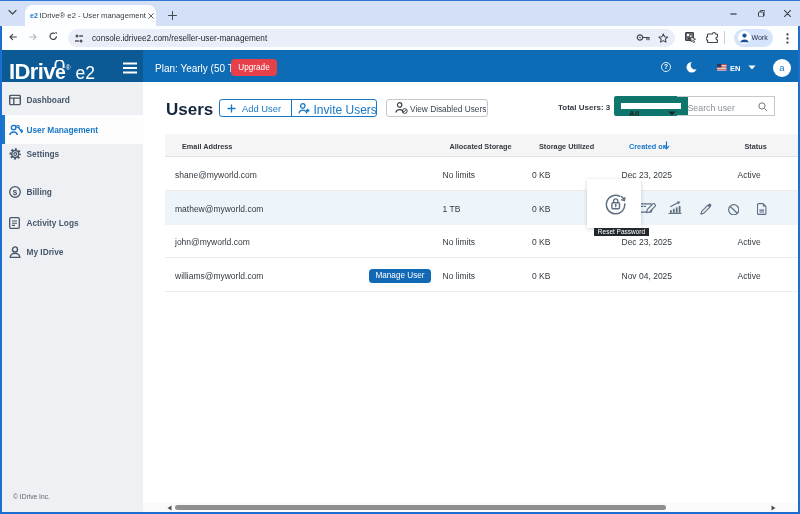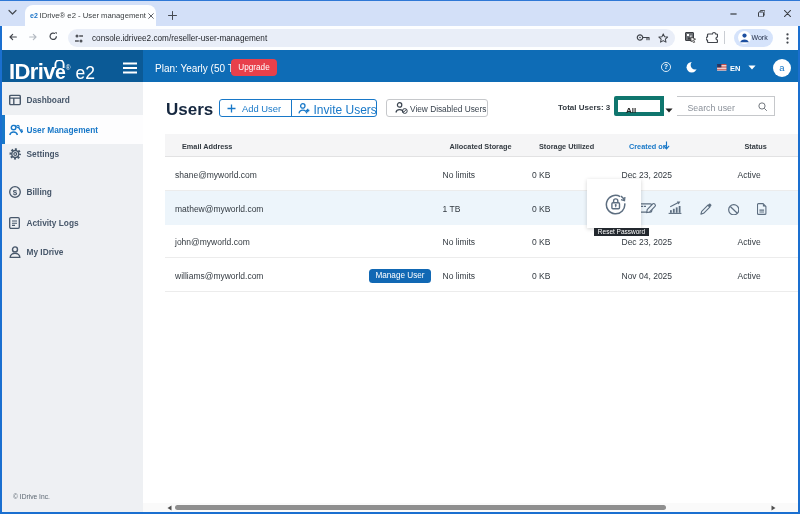--- a/index.html
+++ b/index.html
@@ -208,21 +208,21 @@
       <div class="abs" style="left:170.5px;top:21px;font-size:12px;color:#1878c8;">Invite Users</div>
       <div class="abs" style="left:243px;top:16.5px;width:102px;height:18px;border:1px solid #c6c8cb;border-radius:3px;"></div>
       <svg class="abs" style="left:252px;top:20px" width="13" height="12" viewBox="0 0 13 12">
           <circle cx="4.6" cy="2.9" r="2.2" fill="none" stroke="#39434e" stroke-width="1.2"></circle>
           <path d="M0.9 10.5 a3.8 3.7 0 0 1 7.4 0" fill="none" stroke="#39434e" stroke-width="1.2"></path>
           <circle cx="9.8" cy="9" r="2.4" fill="none" stroke="#39434e" stroke-width="1"></circle>
           <path d="M8.2 10.6 L11.4 7.4" stroke="#39434e" stroke-width="1"></path>
         </svg>
       <div class="abs" style="left:267px;top:21.5px;font-size:8.3px;color:#39434e;">View Disabled Users</div>
       <div class="abs" style="left:415px;top:21px;font-size:8px;font-weight:700;color:#333a41;">Total Users: 3</div>
-      <div class="abs" style="left:471px;top:14px;width:50px;height:20px;border:4px solid #0f766e;border-radius:2px 0 0 2px;">
+      <div class="abs" style="left:471px;top:14px;width:74px;height:20px;border:7px solid #0f766e;border-radius:2px 0 0 2px;">
         <span style="position:absolute;left:8px;top:5.5px;font-size:8px;font-weight:700;color:#222;">All</span>
         <svg class="abs" style="left:47px;top:7.5px" width="8" height="5.5" viewBox="0 0 9 6">
             <path d="M0.5 0.5 L4.5 5 L8.5 0.5 Z" fill="#222"></path>
           </svg>
       </div>
       <div class="abs" style="left:534px;top:14px;width:98px;height:20px;border:1px solid #c6c8cb;border-left:none;">
         <span style="position:absolute;left:10.5px;top:5.5px;font-size:8.8px;color:#8a9099;">Search user</span>
         <svg class="abs" style="left:81px;top:5px" width="9.5" height="9.5" viewBox="0 0 11 11">
             <circle cx="4.6" cy="4.6" r="3.6" fill="none" stroke="#6a7077" stroke-width="1.1"></circle>
             <path d="M7.3 7.3 L10.2 10.2" stroke="#6a7077" stroke-width="1.1"></path>

